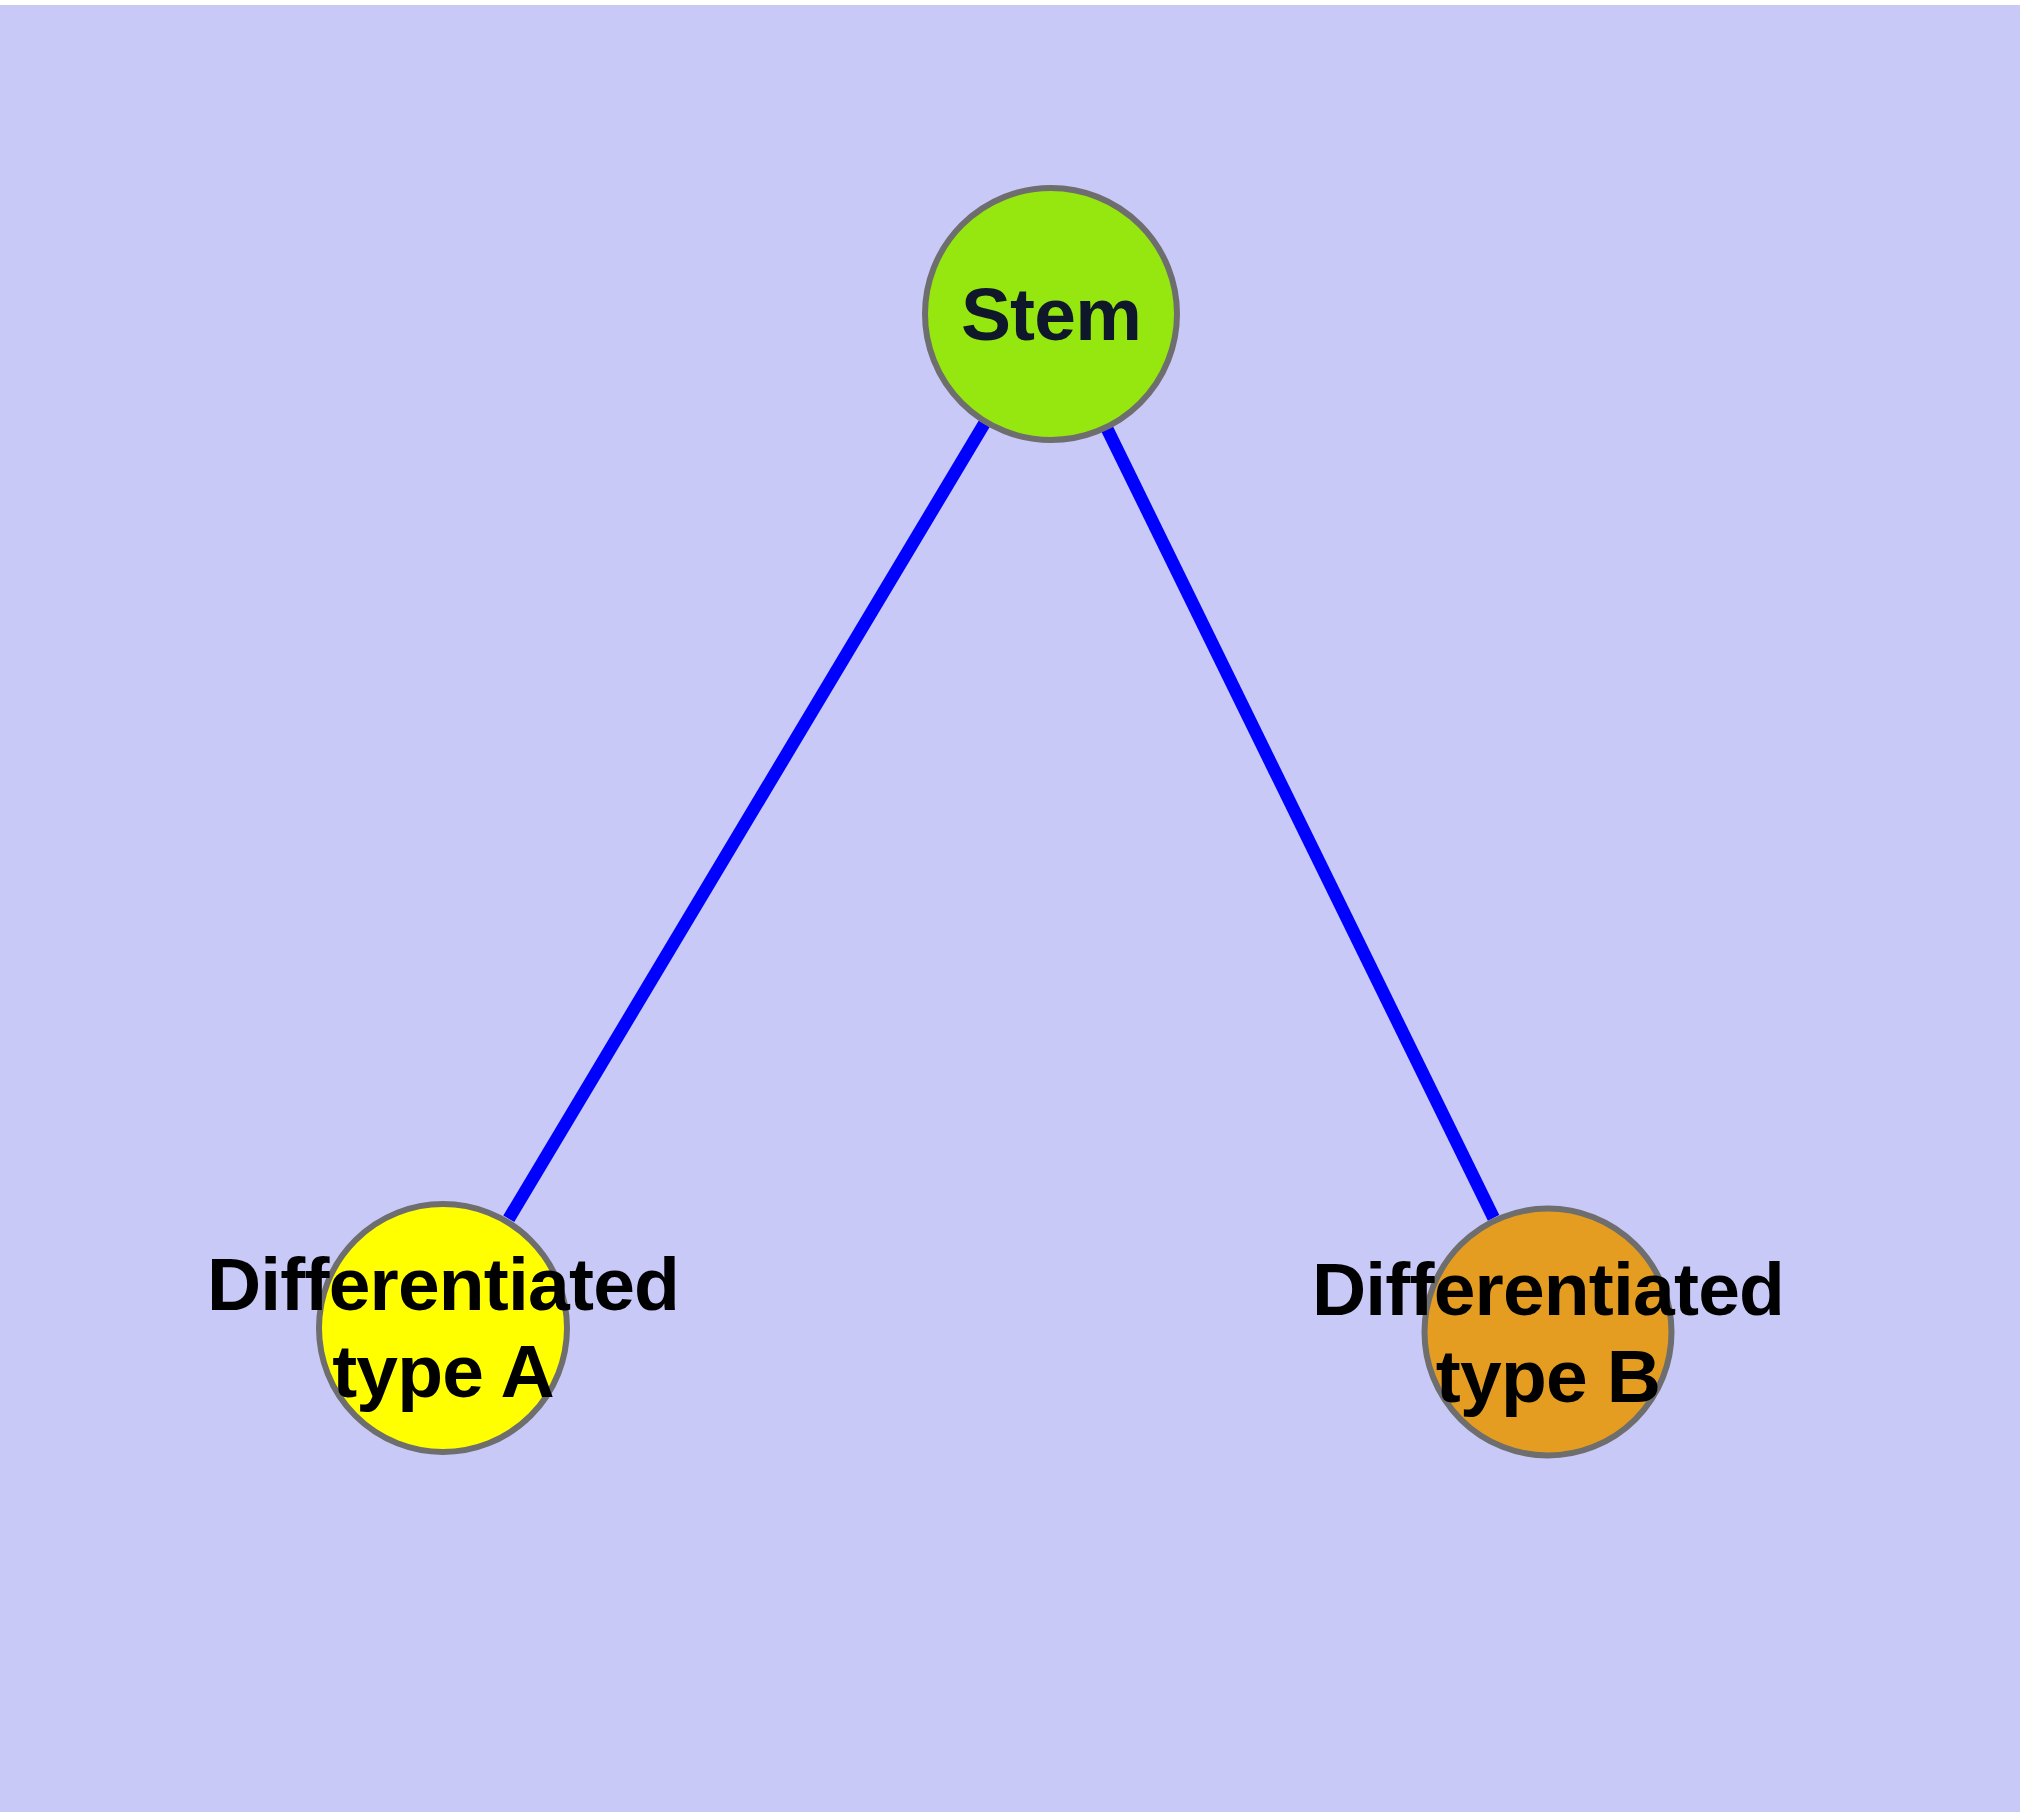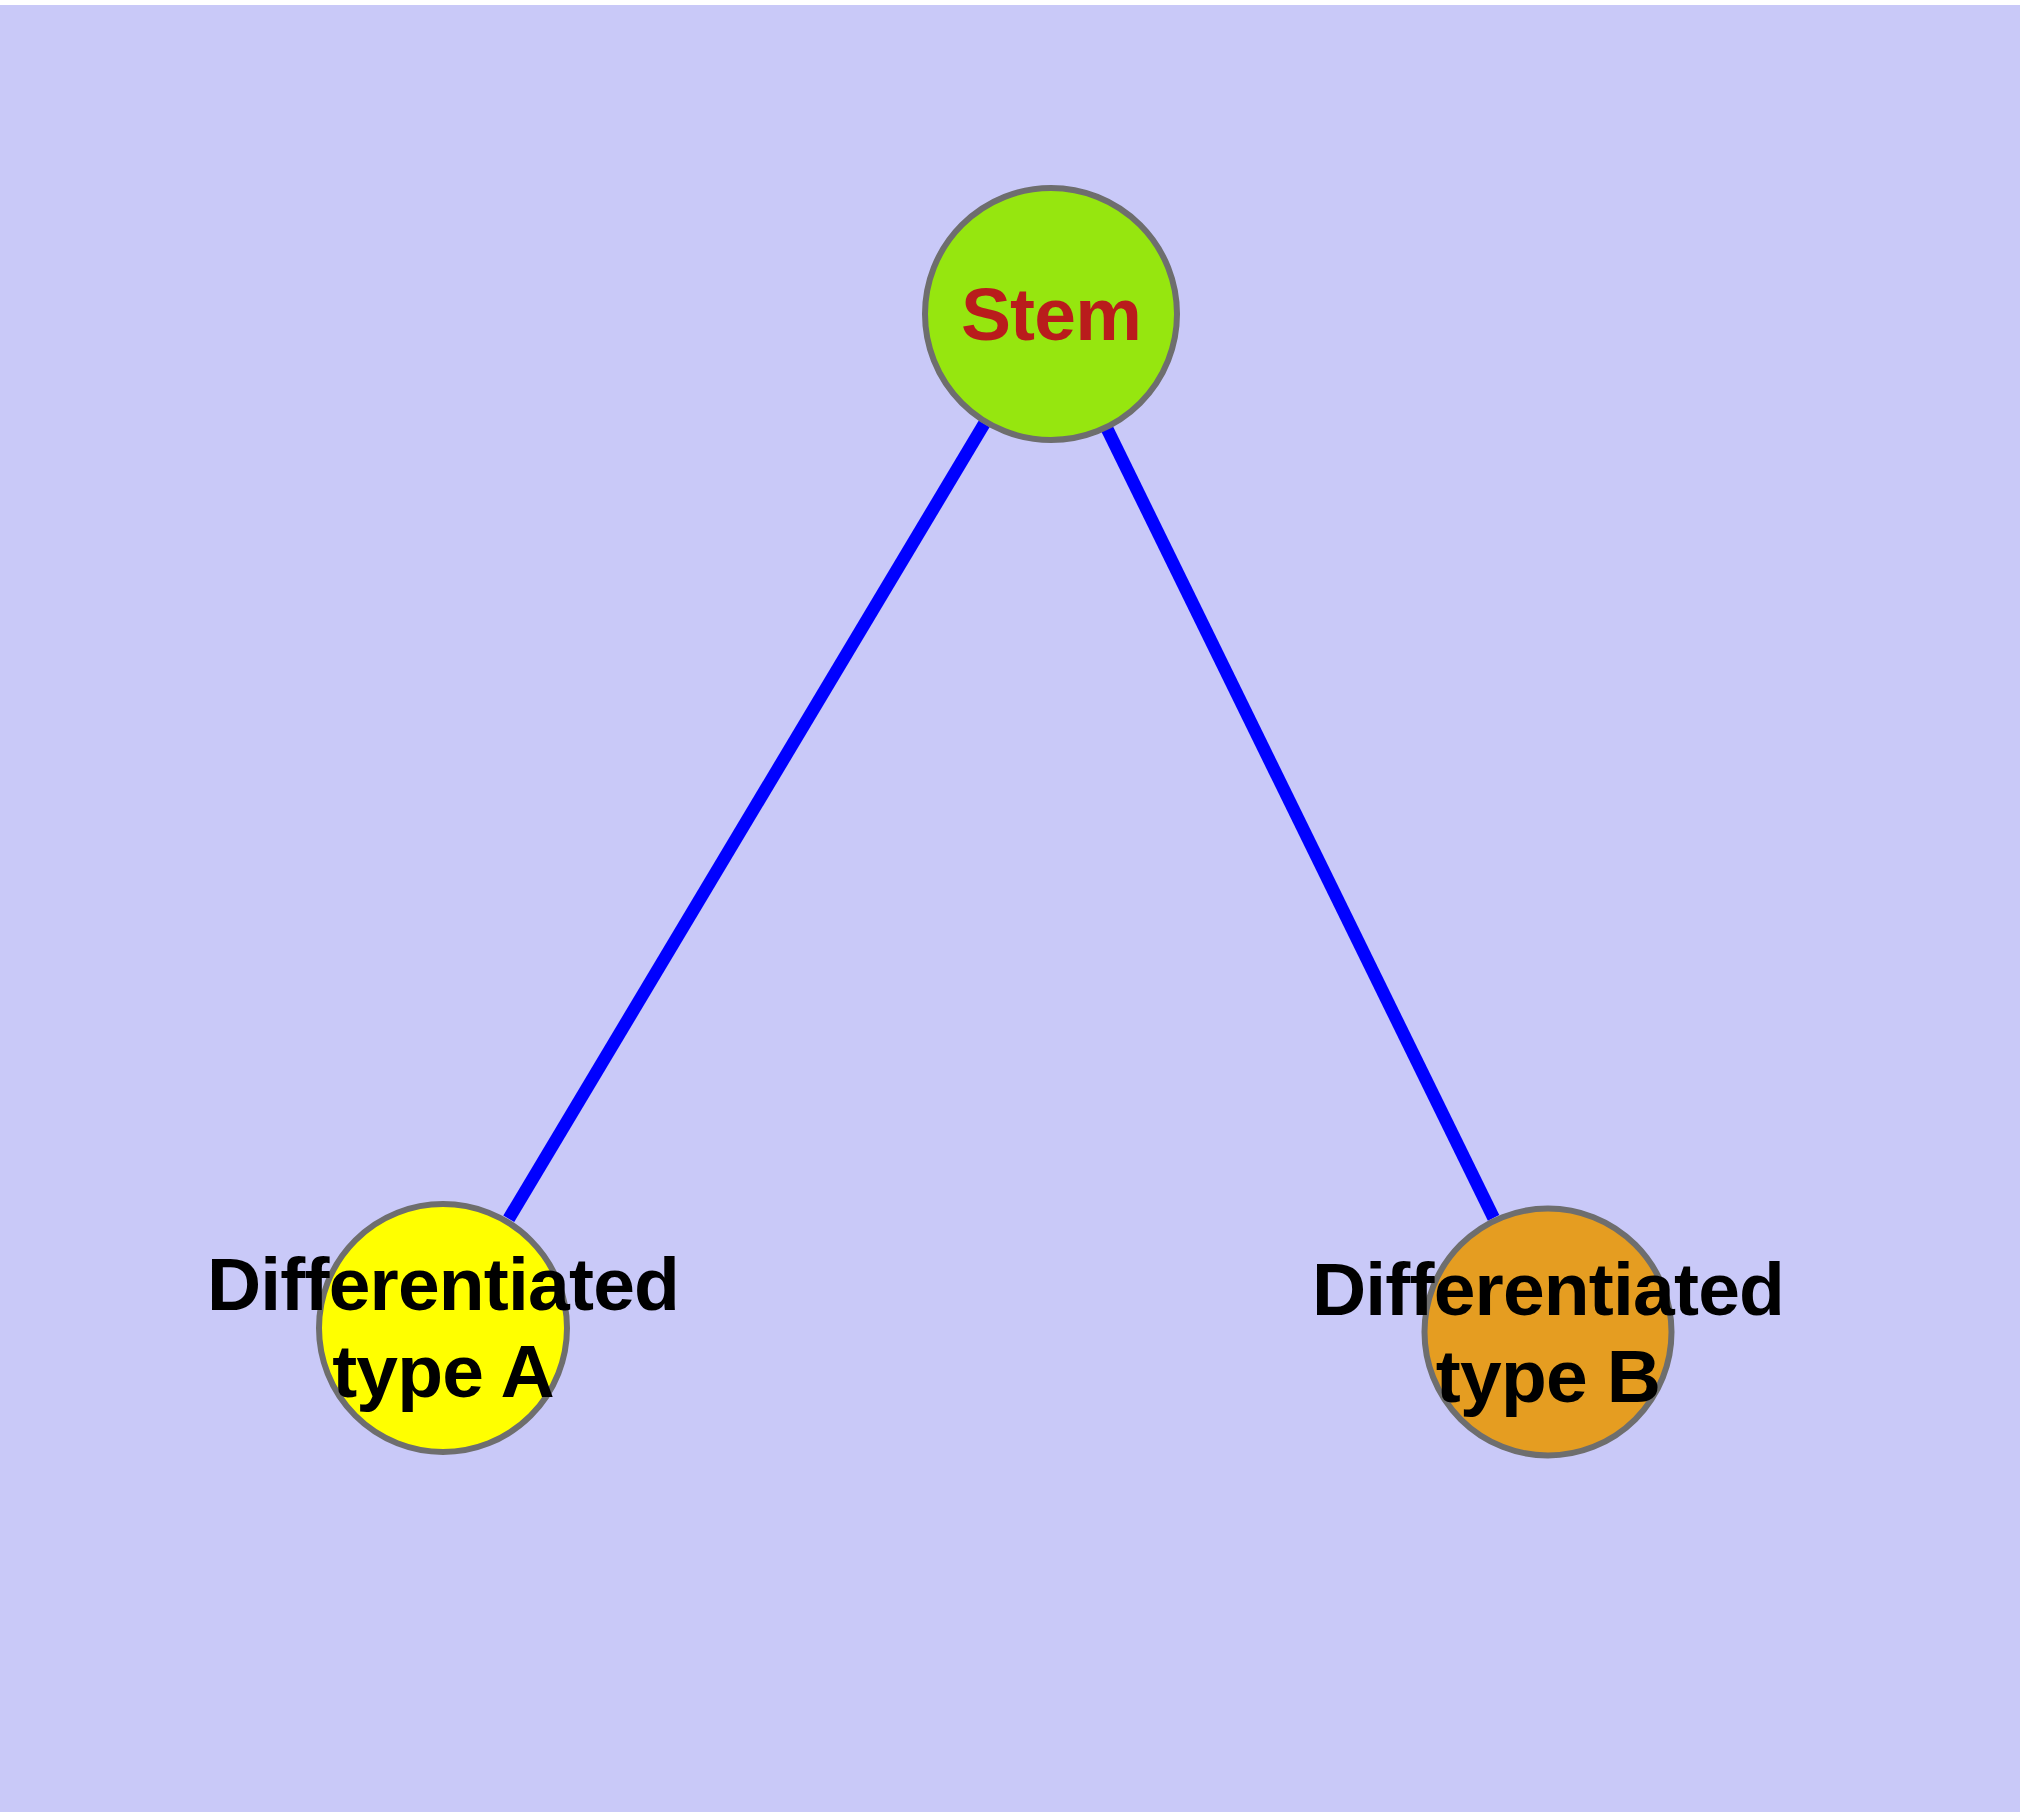--- a/index.html
+++ b/index.html
@@ -55,21 +55,21 @@
 
   <div id="top-margin" style="background-color: rgb(255, 255, 255);"></div>
 
   <svg id="edge-layer" viewBox="0 0 2384 2138" xmlns="http://www.w3.org/2000/svg">
     <line x1="1161" y1="500" x2="600" y2="1438" stroke-width="15" style="stroke: rgb(0, 0, 255);"></line>
     <line x1="1306" y1="506" x2="1762" y2="1437" stroke-width="15" style="stroke: rgb(0, 0, 255);"></line>
   </svg>
 
   <div class="node" style="left:1051px; top:314px; width:258px; height:258px;">
     <div class="circle" style="background-color: rgb(150, 230, 15); border-color: rgb(110, 110, 110);"></div>
-    <div class="label" style="color: #b91c1c;">Stem</div>
+    <div class="label" style="color: #0f172a;">Stem</div>
   </div>
 
   <div class="node" style="left:443px; top:1328px; width:254px; height:254px;">
     <div class="circle" style="background-color: rgb(255, 255, 0); border-color: rgb(110, 110, 110);"></div>
     <div class="label" style="color: rgb(0, 0, 0);">Differentiated
 type A</div>
   </div>
 
   <div class="node" style="left:1548px; top:1332px; width:253px; height:253px;">
     <div class="circle" style="background-color: rgb(229, 157, 33); border-color: rgb(110, 110, 110);"></div>

